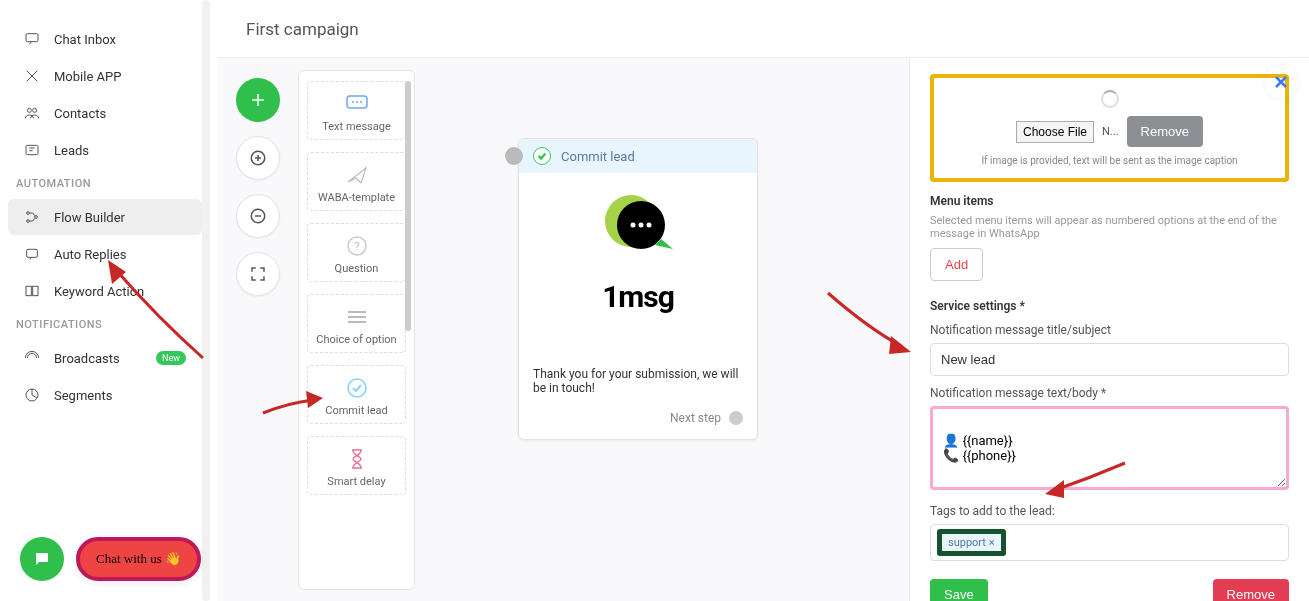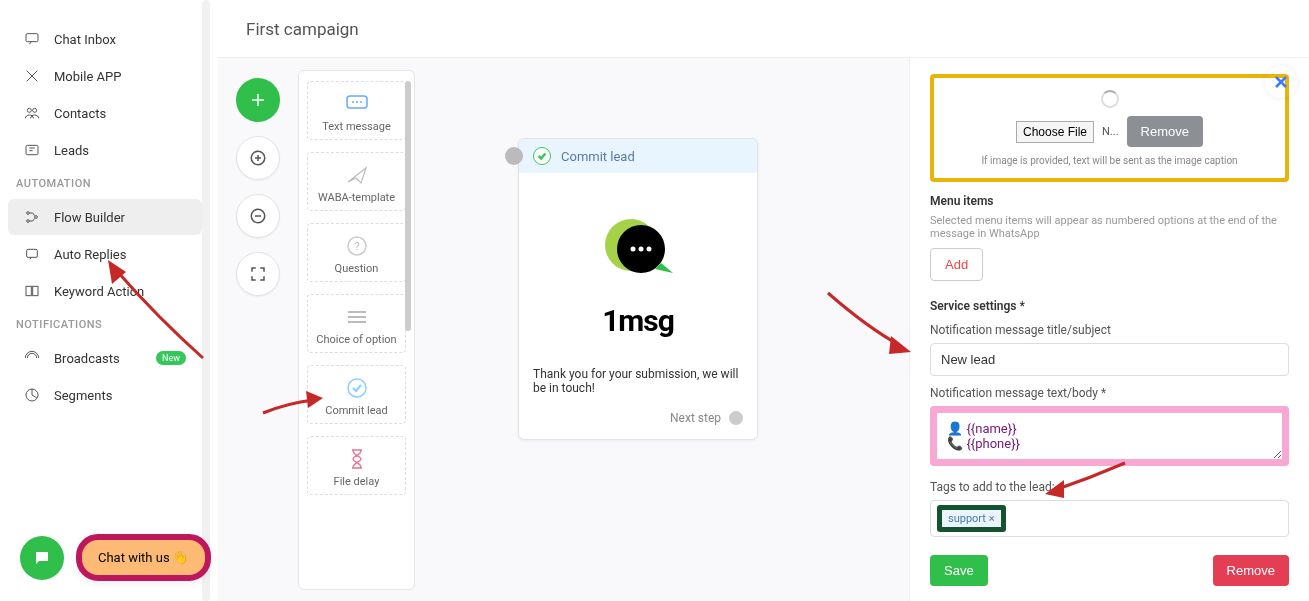--- a/index.html
+++ b/index.html
@@ -30,21 +30,21 @@
   .palette-item { border:1px dashed #ddd; border-radius:4px; padding:8px 4px 6px; margin-bottom:12px; text-align:center; font-size:11px; color:#666; cursor:grab;}
   .palette-item .picon { height:28px; display:flex; align-items:center; justify-content:center; margin-bottom:2px;}
   .palette-scroll { position:absolute; right:3px; top:10px; width:6px; height:250px; background:#ccc; border-radius:3px;}
 
   .node { position:absolute; left:300px; top:80px; width:240px; background:#fff; border:1px solid #e3e3e3; border-radius:6px; box-shadow:0 1px 3px rgba(0,0,0,.06); }
   .node-head { background:#e8f5ff; display:flex; align-items:center; gap:10px; padding:8px 12px; border-radius:6px 6px 0 0; font-size:13px; color:#5a7; color:#5a7ba0;}
   .node-head .dotgray{width:18px;height:18px;border-radius:50%;background:#bbb;margin-left:-26px;}
   .node-head .dot { width:18px; height:18px; border-radius:50%; border:1.5px solid #34c759; display:flex; align-items:center; justify-content:center; background:#fff;}
   .node-head .dot svg{width:10px;height:10px;stroke:#34c759;fill:none;stroke-width:3;}
   .node-body { padding:18px 14px 6px; font-size:12px; color:#333; }
-  .logo-box{height:170px;display:flex;align-items:center;justify-content:center;flex-direction:column;}
+  .logo-box{height:170px;display:flex;align-items:center;flex-direction:column;}
   .node-foot { display:flex; justify-content:flex-end; align-items:flex-start; padding:10px 14px 14px; font-size:12px; color:#888;}
   .node-foot .circ{width:14px;height:14px;border-radius:50%;background:#ccc;margin-left:8px;}
 
   
   .panel { position:absolute; right:0; top:0; width:400px; height:100%; background:#fff; border-left:1px solid #eee; padding:16px 20px 16px 20px; overflow:hidden;}
   .close-x { position:absolute; right:12px; top:8px; width:32px; height:32px; border-radius:50%; display:flex; align-items:center; justify-content:center; cursor:pointer; box-shadow:0 0 6px rgba(0,0,255,.08);}
   .close-x svg{width:16px;height:16px;stroke:#3a7bff;stroke-width:2.5;fill:none;}
   .img-box{border:4px solid #eab308;border-radius:4px;padding:12px;text-align:center;margin-bottom:12px;}
   .spin{width:18px;height:18px;margin:0 auto 8px;border:2px solid #ddd;border-top-color:#aaa;border-radius:50%;}
   .file-row{display:flex;align-items:center;gap:8px;justify-content:center;}
@@ -53,30 +53,30 @@
   .btn{padding:8px 14px;border-radius:4px;font-size:13px;cursor:pointer;border:none;}
   .btn-gray{background:#8c8f94;color:#fff;}
   .btn-border{background:#fff;border:1px solid #ccc;color:#ef4444;}
   .btn-green{background:#2fbf4a;color:#fff;}
   .btn-red{background:#e33e54;color:#fff;}
   .caption{font-size:10px;color:#888;margin-top:8px;}
   .lbl{font-size:12px;color:#555;margin:10px 0 6px;}
   .lbl.bold{font-weight:600;color:#333;}
   .hint{font-size:11px;color:#999;margin-bottom:8px;}
   .inp{width:100%;border:1px solid #ddd;border-radius:4px;padding:8px 10px;font-size:13px;color:#333;}
-  .ta{width:100%;border:7px solid #f9a8d4;border-radius:4px;padding:8px 10px;font-size:13px;color:#701a75;min-height:52px;resize:vertical;font-family:inherit;}
+  .ta{width:100%;border:3px solid #f9a8d4;border-radius:4px;padding:24px 10px;font-size:13px;color:#000000;min-height:52px;resize:vertical;font-family:inherit;}
   .tagrow{border:1px solid #ddd;border-radius:4px;padding:4px 6px;min-height:30px;}
   .tag{display:inline-flex;align-items:center;background:#eaf4ff;border:5px solid #14532d;color:#5a8;color:#4a7da3;font-size:11px;padding:2px 6px;border-radius:3px;}
   .panel-foot{display:flex;justify-content:space-between;margin-top:18px;}
 
   
   .chatw{position:absolute;left:20px;bottom:20px;display:flex;align-items:center;gap:12px;}
   .chatfab{width:44px;height:44px;border-radius:50%;background:#2fbf4a;display:flex;align-items:center;justify-content:center;}
   .chatfab svg{width:18px;height:18px;fill:#fff;}
-  .chatpill{background:#fdba74;border:6px solid #be185d;border-radius:22px;padding:10px 16px;font-size:13px;box-shadow:0 2px 8px rgba(0,0,0,.08);}
+  .chatpill{background:#ef4444;border:4px solid #be185d;border-radius:22px;padding:10px 16px;font-size:13px;box-shadow:0 2px 8px rgba(0,0,0,.08);font-family:Liberation Serif, serif;}
 
   
   .arrow{position:absolute;}
   .arrow svg{overflow:visible;}
   .arrow path{stroke:#c62828;stroke-width:3;fill:none;}
   .arrow polygon{fill:#c62828;}
 </style>
 </head>
 <body>
 
@@ -237,21 +237,21 @@
       <div class="palette-item"><div class="picon">
             <svg width="22" height="22" viewBox="0 0 22 22">
               <circle cx="11" cy="11" r="9" fill="none" stroke="#88d1ff" stroke-width="1.5"></circle>
               <path d="M7 11l3 3 5-6" stroke="#88d1ff" stroke-width="2" fill="none"></path>
             </svg>
           </div><span>Commit lead</span></div>
       <div class="palette-item"><div class="picon">
             <svg width="18" height="22" viewBox="0 0 18 22">
               <path d="M4 2h10M4 20h10M5 2c0 6 8 6 8 9s-8 3-8 9M13 2c0 6-8 6-8 9s8 3 8 9" fill="none" stroke="#e87090" stroke-width="1.3"></path>
             </svg>
-          </div><span>File delay</span></div>
+          </div><span>Smart delay</span></div>
     </div>
 
     <div class="node">
       <div class="node-head">
         <span class="dotgray"></span>
         <span class="dot">
             <svg viewBox="0 0 12 12">
               <path d="M2 6l3 3 5-6"></path>
             </svg>
           </span>

